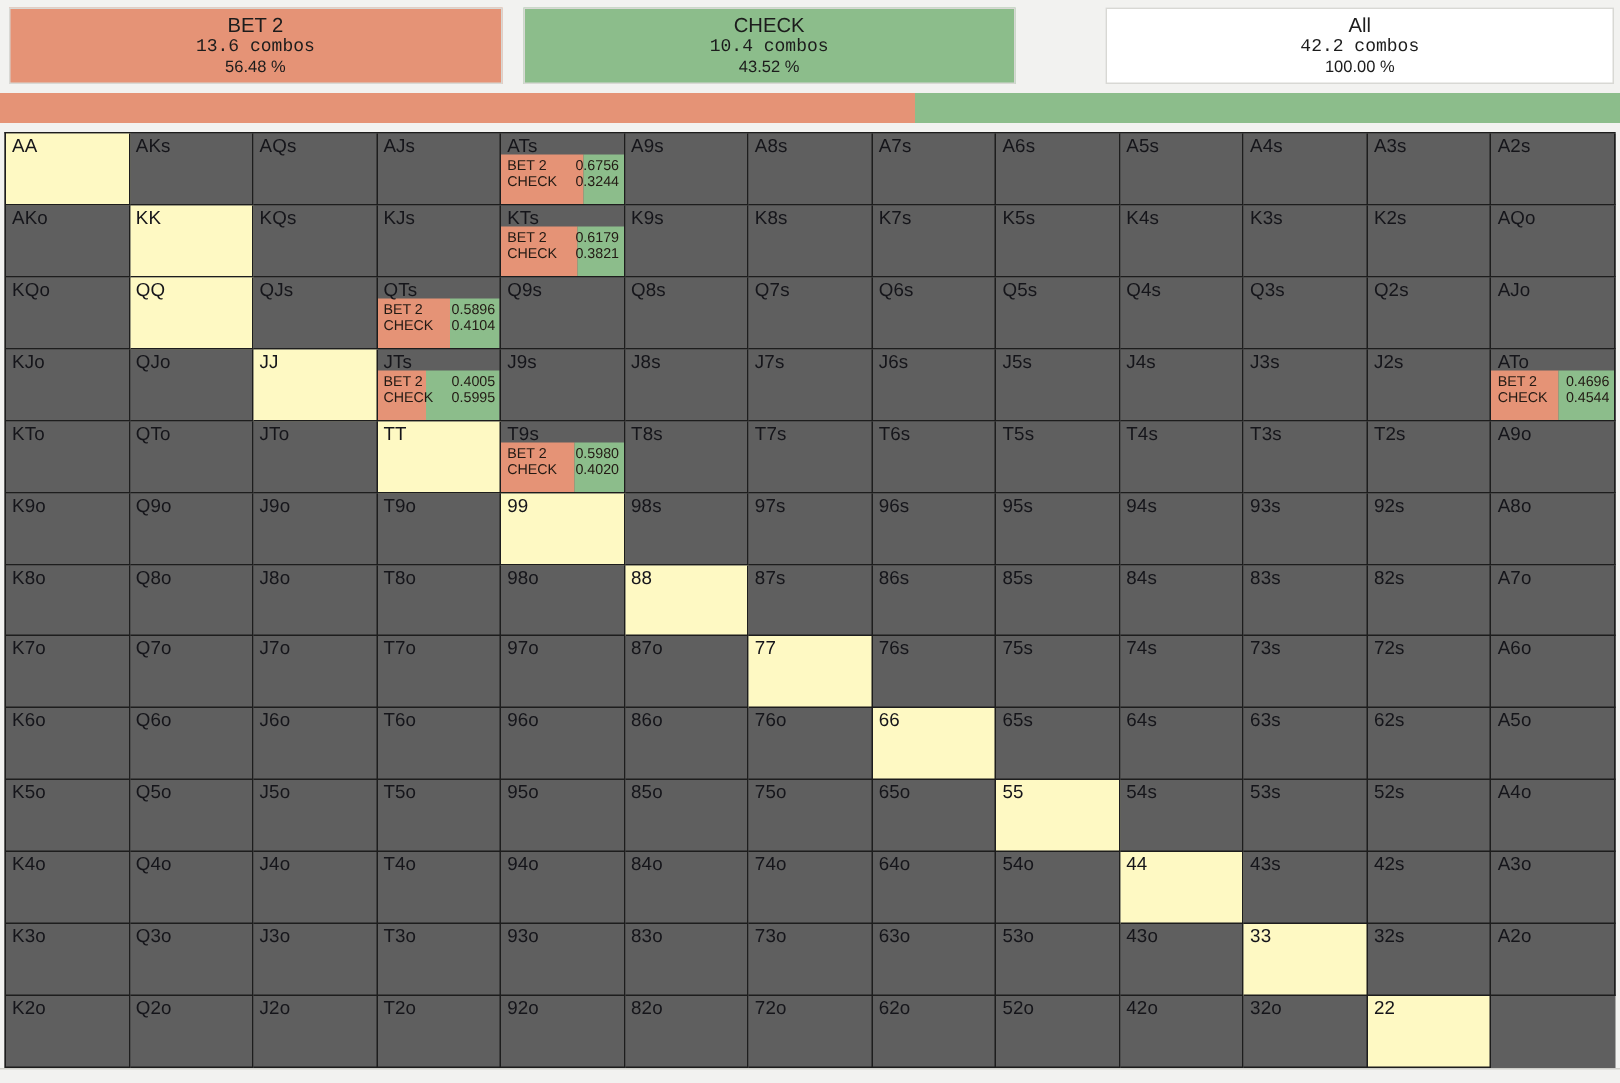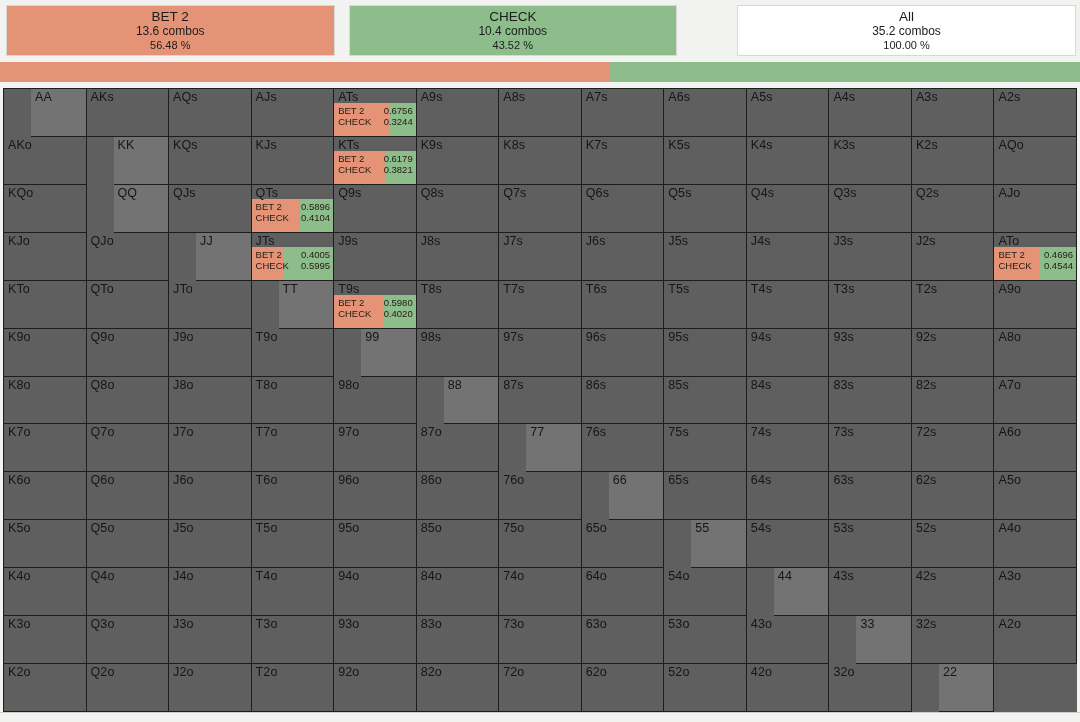--- a/index.html
+++ b/index.html
@@ -35,21 +35,21 @@
     align-items: center;
     justify-content: center;
     border: 1px solid #d8d8d4;
     color: #1c1c1c;
     line-height: 1.16;
     margin-right: 14px;
     overflow: hidden;
   }
   .summary-box:last-child { margin-right: 0; }
   .sb-title { font-size: 13.5px; }
-  .sb-combos { font-size: 12px; }
+  .sb-combos { font-size: 12px; font-family: Liberation Mono, monospace; }
   .sb-pct { font-size: 11px; }
 
   
   .ratio-bar {
     position: absolute;
     left: 0; top: 62px;
     width: 1080px;
     height: 20px;
     display: flex;
     box-sizing: border-box;
@@ -72,21 +72,21 @@
     background: #5f5f5f;
   }
   .cell {
     position: relative;
     border-right: 1px solid #1d1d1d;
     border-bottom: 1px solid #1d1d1d;
     box-sizing: border-box;
     background: #5f5f5f;
     overflow: hidden;
   }
-  .cell.pair { background: #737373; margin-left: 27px; }
+  .cell.pair { background: #fef9c3; }
 
   
   .cell-fill {
     position: absolute;
     left: 0;
     top: 14px;
     right: 0;
     bottom: 0;
     display: flex;
   }
@@ -145,21 +145,21 @@
         <div class="sb-combos">13.6 combos</div>
         <div class="sb-pct">56.48 %</div>
       </div>
       <div class="summary-box" style="background: rgb(140, 189, 139); color: rgb(28, 28, 28); width: 345px;">
         <div class="sb-title">CHECK</div>
         <div class="sb-combos">10.4 combos</div>
         <div class="sb-pct">43.52 %</div>
       </div>
       <div class="summary-box" style="background: rgb(255, 255, 255); color: rgb(28, 28, 28); width: 356px; margin-left: 46px;">
         <div class="sb-title">All</div>
-        <div class="sb-combos">35.2 combos</div>
+        <div class="sb-combos">42.2 combos</div>
         <div class="sb-pct">100.00 %</div>
       </div>
     </div>
 
   <div class="ratio-bar" id="ratio-bar">
       <div class="ratio-seg" style="background: rgb(229, 147, 118); width: 56.48%;"></div>
       <div class="ratio-seg" style="background: rgb(140, 189, 139); width: 43.52%;"></div>
     </div>
 
   <div class="matrix" id="matrix">

